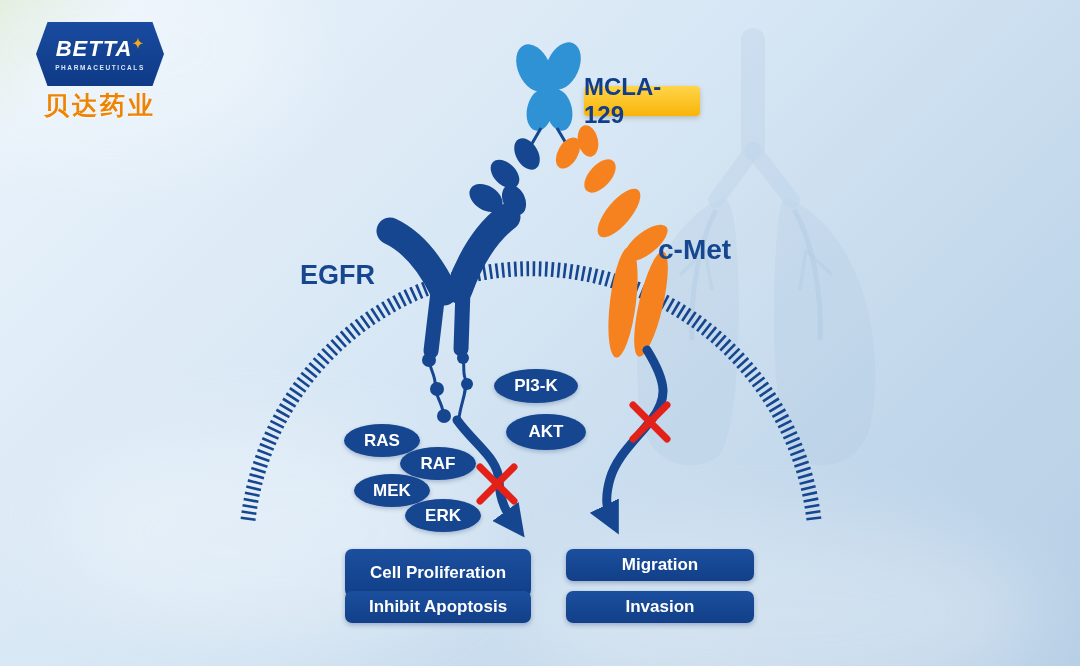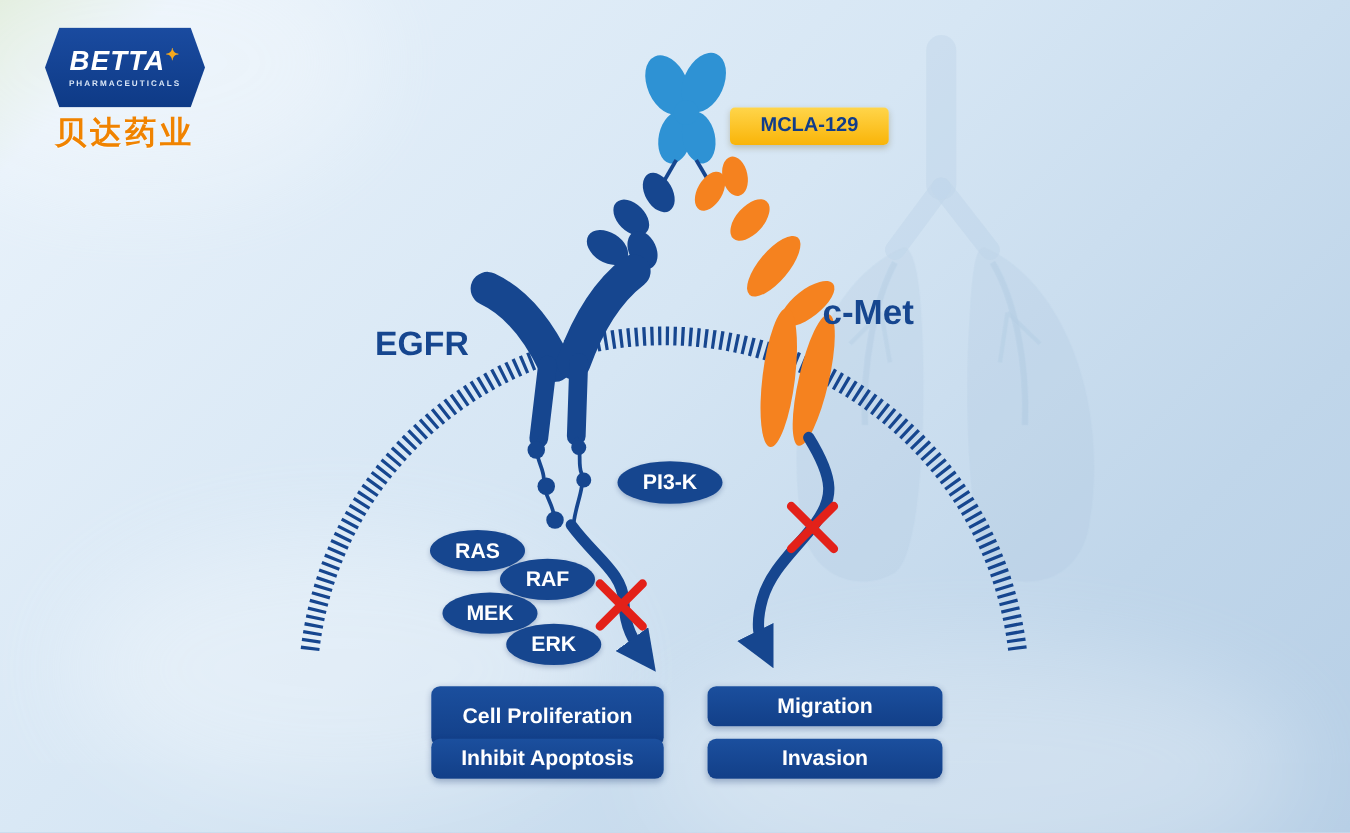--- a/index.html
+++ b/index.html
@@ -24,24 +24,24 @@
     box-shadow:0 2px 6px rgba(20,50,110,.35);
   }
   .logo-name{color:#ffffff; font-size:22px; font-weight:bold; font-style:italic; letter-spacing:1px; line-height:1;}
   .logo-star{color:#f6a81c; font-size:13px; font-style:normal; vertical-align:super;}
   .logo-sub{color:#d9e6f7; font-size:6.5px; letter-spacing:1.6px; margin-top:4px; font-weight:bold;}
   .logo-cn{margin-top:3px; margin-left:8px; color:#f08300; font-size:25px; font-weight:bold; letter-spacing:3px;
     text-shadow:0 1px 0 rgba(255,255,255,.6);}
 
   
   .badge{
-    position:absolute; left:584px; top:86px; width:127px; height:30px;
+    position:absolute; left:584px; top:86px; width:116px; height:30px;
     background:linear-gradient(180deg,#ffd54a,#f9b408);
     border-radius:4px; display:flex; align-items:center; justify-content:center;
-    color:#113d8a; font-weight:bold; font-size:16px;
+    color:#113d8a; font-weight:bold; font-size:24px;
     box-shadow:0 2px 5px rgba(90,70,0,.25);
   }
 
   
   .rlabel{position:absolute; color:#16468f; font-weight:bold;}
   .rlabel.egfr{left:300px; top:260px; font-size:27px;}
   .rlabel.cmet{left:658px; top:234px; font-size:28px;}
 
   
   .molecule{
@@ -165,20 +165,21 @@
     </div>
     <div class="logo-cn">贝达药业</div>
   </div>
 
   <div class="badge">MCLA-129</div>
 
   <div class="rlabel egfr">EGFR</div>
   <div class="rlabel cmet">c-Met</div>
 
   <div class="molecule m-pi3k">PI3-K</div>
+  <div class="molecule m-akt">AKT</div>
   <div class="molecule m-ras">RAS</div>
   <div class="molecule m-raf">RAF</div>
   <div class="molecule m-mek">MEK</div>
   <div class="molecule m-erk">ERK</div>
 
   <div class="obox o-prolif">Cell Proliferation</div>
   <div class="obox o-apopt">Inhibit  Apoptosis</div>
   <div class="obox o-migr">Migration</div>
   <div class="obox o-invas">Invasion</div>
 

